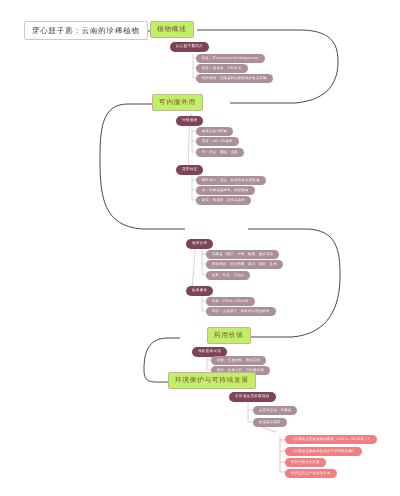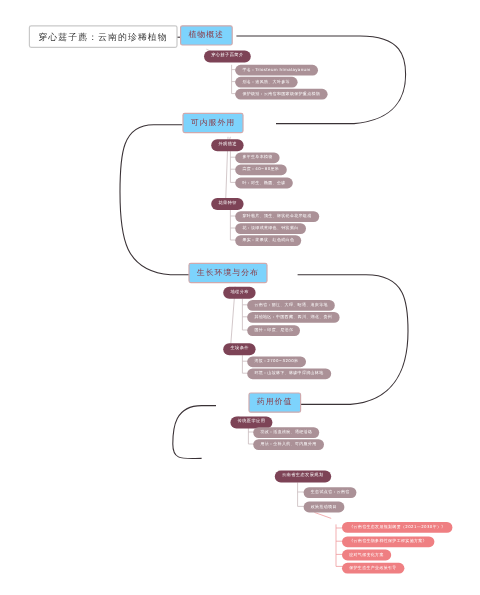--- a/index.html
+++ b/index.html
@@ -45,21 +45,21 @@
     color: #3a3a3a;
     border-radius: 2px;
     font-size: 7.4px;
     letter-spacing: 0.9px;
     padding: 5px 7px;
   }
 
   
   .lvl1 {
     border: 1px solid #cfa9ad;
-    background: #7dd3fc;
+    background: #bef264;
     color: #8a3a46;
     border-radius: 2px;
     font-size: 6.6px;
     letter-spacing: 0.8px;
     padding: 4px 6px;
   }
 
   
   .lvl2 {
     background: #7d4356;
@@ -187,23 +187,20 @@
   <div class="node lvl3" style="left:196px; top:176px;">
     <span>穿叶苞片、顶生、杯状轮伞花序组成</span>
   </div>
   <div class="node lvl3" style="left:196px; top:186px;">
     <span>花：淡绿或黄绿色、钟状紫白</span>
   </div>
   <div class="node lvl3" style="left:196px; top:196px;">
     <span>果实：浆果状、红色或白色</span>
   </div>
 
-  <div class="node lvl1" style="left:157px; top:219px;">
-    <span>生长环境与分布</span>
-  </div>
 
   <div class="node lvl2" style="left:186px; top:239px;">
     <span>地理分布</span>
   </div>
   <div class="node lvl3" style="left:206px; top:250px;">
     <span>云南省：丽江、大理、昭通、迪庆等地</span>
   </div>
   <div class="node lvl3" style="left:206px; top:260px;">
     <span>其他地区：中国西藏、四川、湖北、贵州</span>
   </div>
@@ -228,20 +225,23 @@
   <div class="node lvl2" style="left:192px; top:347px;">
     <span>传统医学应用</span>
   </div>
   <div class="node lvl3" style="left:211px; top:356px;">
     <span>功效：活血祛瘀、通经活络</span>
   </div>
   <div class="node lvl3" style="left:211px; top:366px;">
     <span>用法：全株入药、可内服外用</span>
   </div>
 
+  <div class="node lvl1" style="left:168px; top:372px;">
+    <span>环境保护与可持续发展</span>
+  </div>
 
   <div class="node lvl2" style="left:229px; top:392px;">
     <span>云南省生态发展规划</span>
   </div>
   <div class="node lvl3" style="left:253px; top:406px;">
     <span>生态试点省：云南省</span>
   </div>
   <div class="node lvl3" style="left:253px; top:418px;">
     <span>政策推动项目</span>
   </div>

